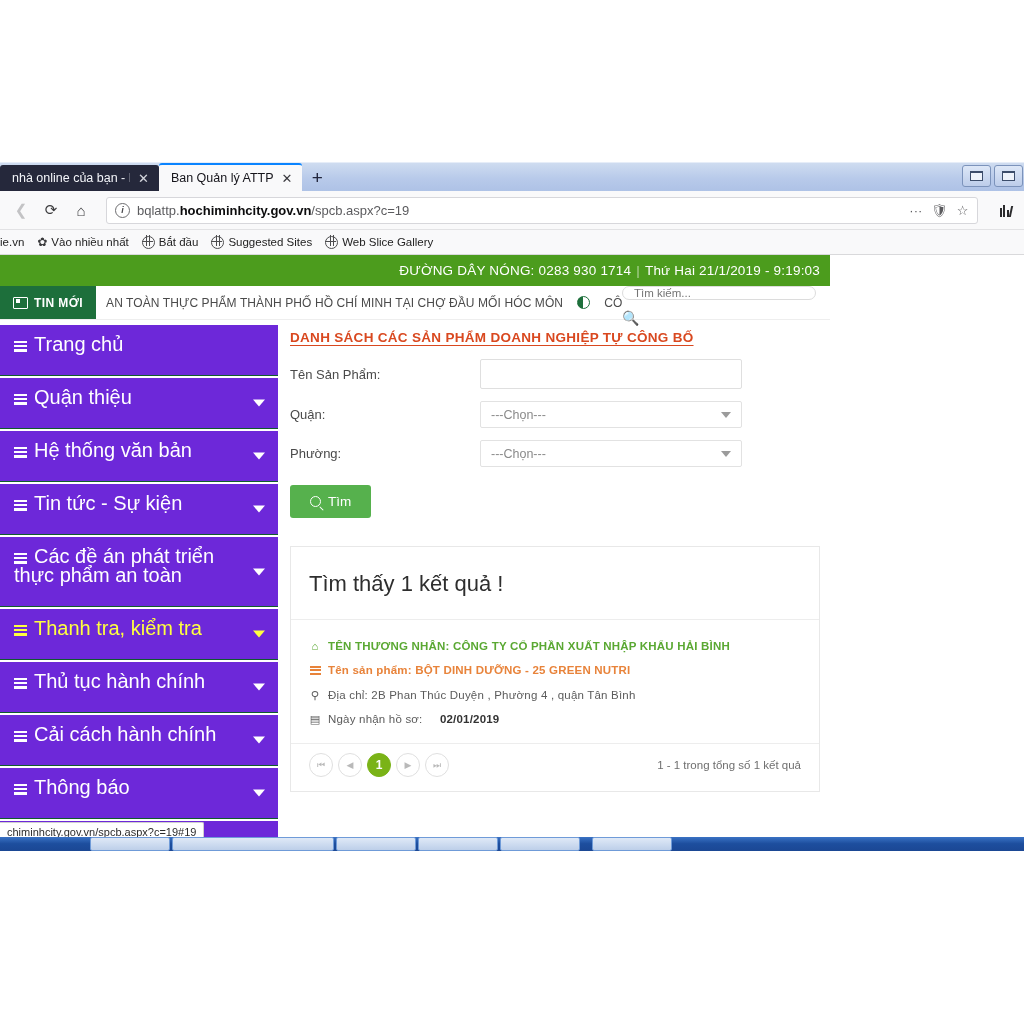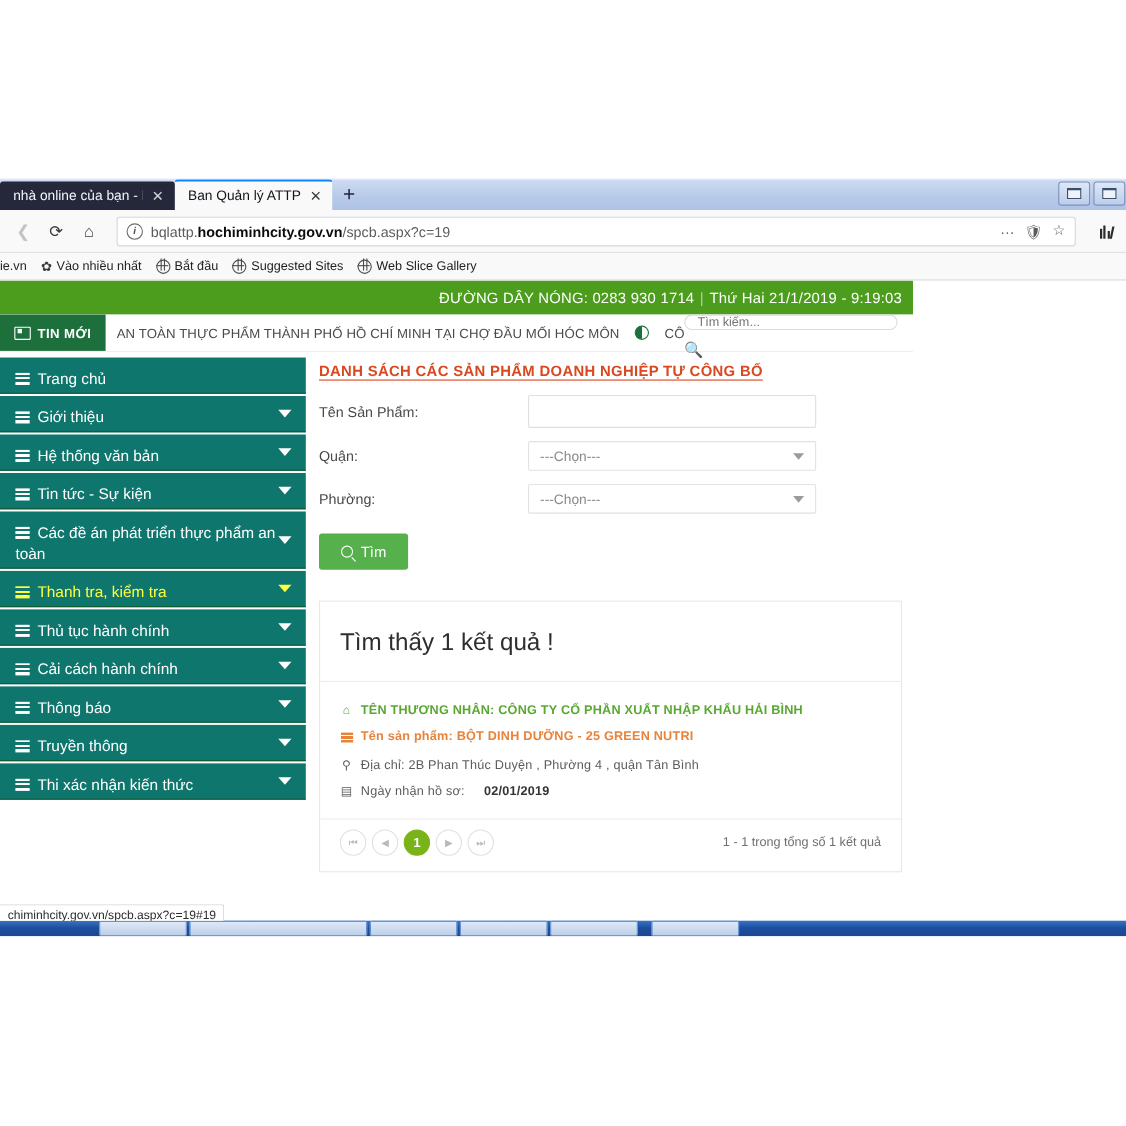--- a/index.html
+++ b/index.html
@@ -91,22 +91,22 @@
   .searchbox{width:170px;height:21px;border:1px solid #dcdcdc;border-radius:11px;
              background:#fff;font-size:11.5px;color:#9a9a9a;padding:0 11px;outline:none;
              font-family:"Liberation Sans",sans-serif;}
   .searchicon{color:#1d6f3b;font-size:14px;}
 
   .body-row{display:flex;align-items:flex-start;}
 
   
   .sidebar{width:278px;flex:none;padding-top:5px;}
   .menuitem{
-    position:relative;background:#0f766e;color:#fff;margin-bottom:2px;
-    padding:10px 26px 3px 14px;font-size:14px;line-height:19px;
+    position:relative;background:#6d28d9;color:#fff;margin-bottom:2px;
+    padding:10px 26px 21px 14px;font-size:20px;line-height:19px;
     border-bottom:1px solid #0f5a2d;min-height:18px;
   }
   .menuitem .mi-icon{display:inline-block;width:13px;height:11px;vertical-align:-1px;margin-right:7px;
     background:linear-gradient(#fff 0 2px,transparent 2px 4px,#fff 4px 6px,transparent 6px 8px,#fff 8px 10px);}
   .menuitem.active{color:#ffff3f;}
   .menuitem.active .mi-icon{
     background:linear-gradient(#ffff3f 0 2px,transparent 2px 4px,#ffff3f 4px 6px,transparent 6px 8px,#ffff3f 8px 10px);}
   .caret{position:absolute;right:13px;top:50%;transform:translateY(-50%);
          width:0;height:0;border-left:6px solid transparent;border-right:6px solid transparent;border-top:7px solid #fff;}
   .menuitem.active .caret{border-top-color:#ffff3f;}
@@ -273,21 +273,21 @@
         </div>
       </div>
 
       <div class="body-row">
 
         <div class="sidebar">
           <div class="menuitem">
             <span class="mi-icon"></span><span>Trang chủ</span>
           </div>
           <div class="menuitem">
-            <span class="mi-icon"></span><span>Giới thiệu</span>
+            <span class="mi-icon"></span><span>Quận thiệu</span>
             <span class="caret"></span>
           </div>
           <div class="menuitem">
             <span class="mi-icon"></span><span>Hệ thống văn bản</span>
             <span class="caret"></span>
           </div>
           <div class="menuitem">
             <span class="mi-icon"></span><span>Tin tức - Sự kiện</span>
             <span class="caret"></span>
           </div>

